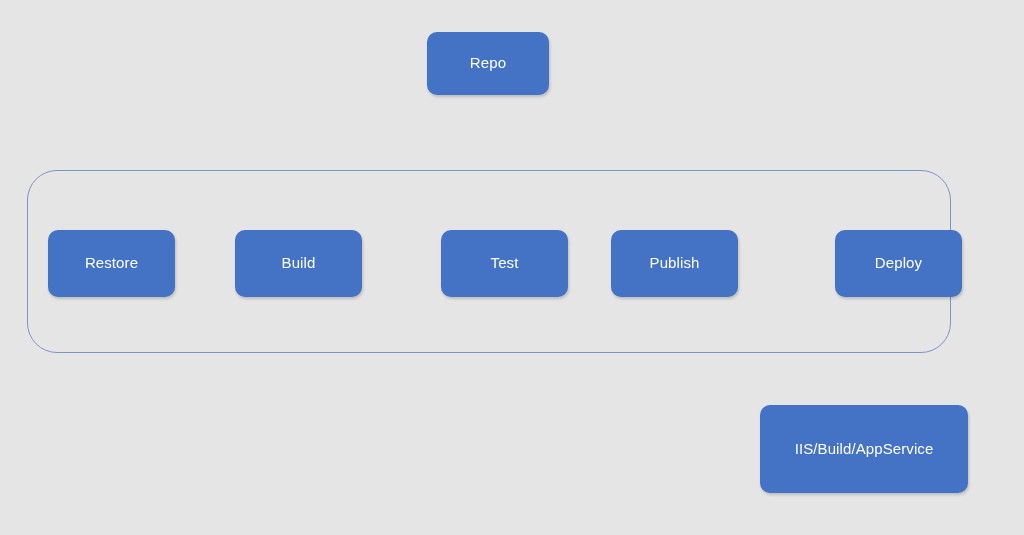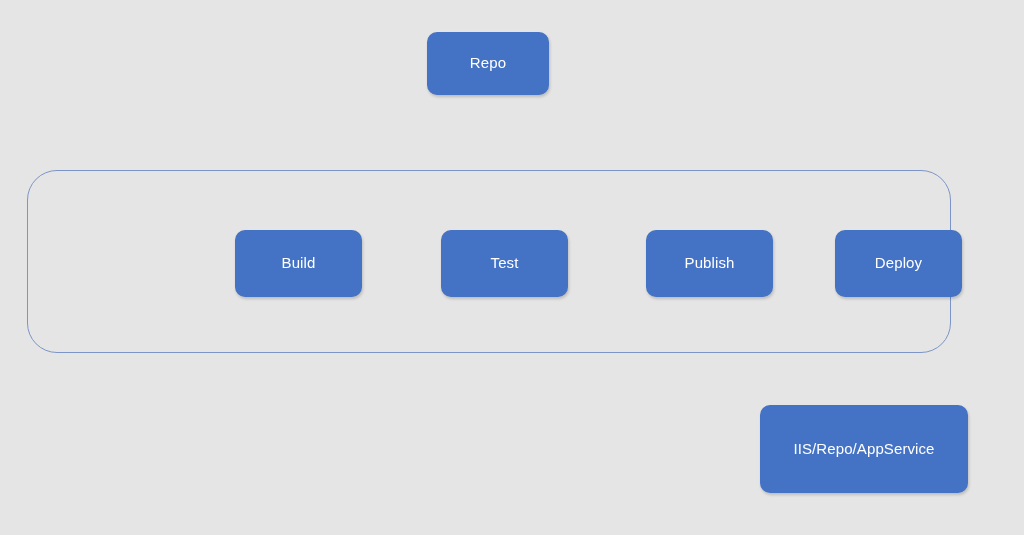--- a/index.html
+++ b/index.html
@@ -70,21 +70,21 @@
   
   .node-stage {
     top: 230px;
     width: 127px;
     height: 67px;
   }
 
   .stage-0 { left: 48px; }
   .stage-1 { left: 235px; }
   .stage-2 { left: 441px; }
-  .stage-3 { left: 646px; }
+  .stage-3 { left: 611px; }
   .stage-4 { left: 799px; margin-left: 36px; }
 
   
   .node-host {
     left: 760px;
     top: 405px;
     width: 208px;
     height: 88px;
   }
 </style>
@@ -92,34 +92,37 @@
 <body>
 
 <div id="canvas">
 
   <div class="node node-repo">
     <span class="node-label">Repo</span>
   </div>
 
   <div class="pipeline-container"></div>
 
+  <div class="node node-stage stage-0">
+    <span class="node-label">Restore</span>
+  </div>
 
   <div class="node node-stage stage-1">
     <span class="node-label">Build</span>
   </div>
 
   <div class="node node-stage stage-2">
     <span class="node-label">Test</span>
   </div>
 
   <div class="node node-stage stage-3">
     <span class="node-label">Publish</span>
   </div>
 
   <div class="node node-stage stage-4">
     <span class="node-label">Deploy</span>
   </div>
 
   <div class="node node-host">
-    <span class="node-label">IIS/Repo/AppService</span>
+    <span class="node-label">IIS/Build/AppService</span>
   </div>
 
 </div>
 
 </body></html>

